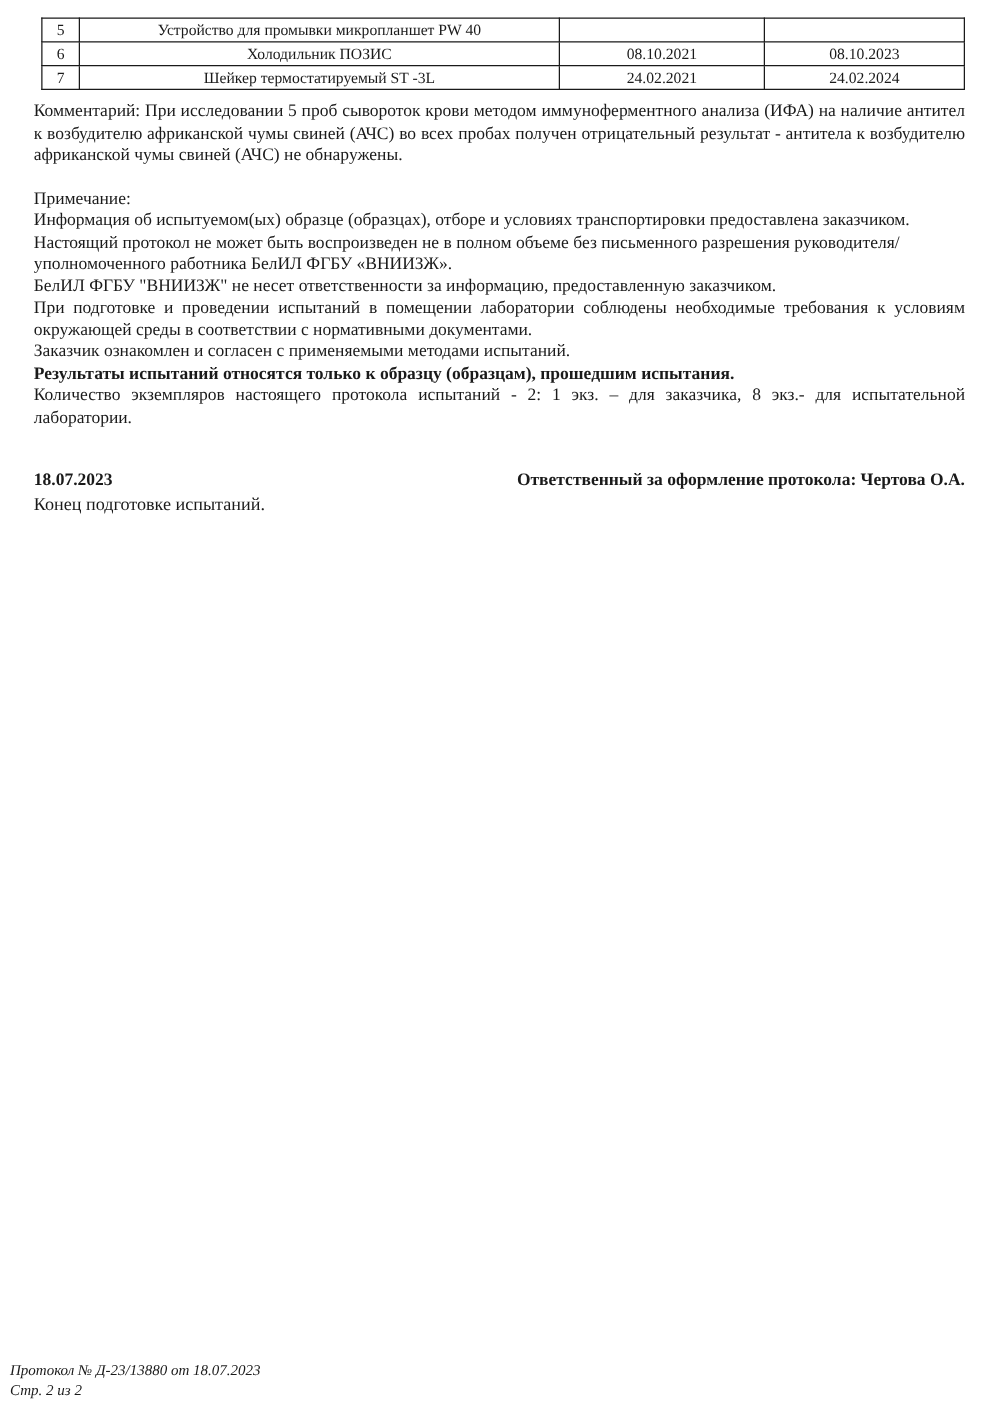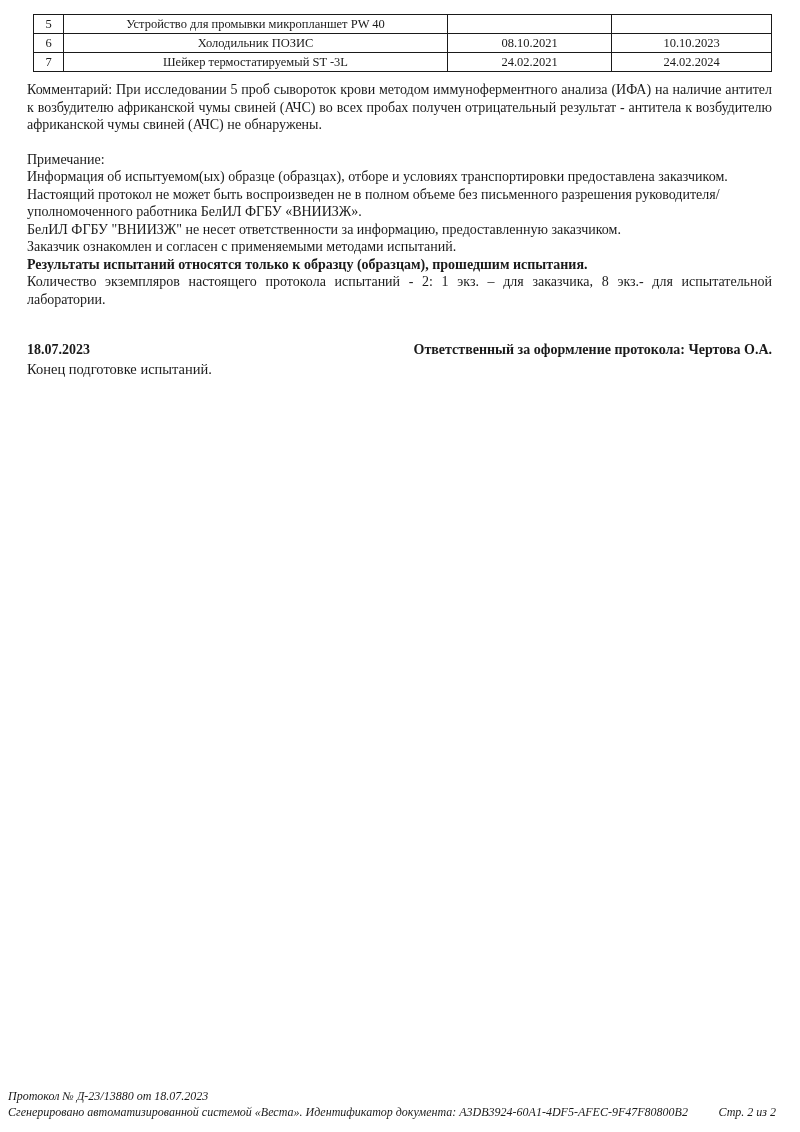--- a/index.html
+++ b/index.html
@@ -85,50 +85,50 @@
       <tr>
         <td class="c-num">5</td>
         <td class="c-name">Устройство для промывки микропланшет PW 40</td>
         <td class="c-date"></td>
         <td class="c-date"></td>
       </tr>
       <tr>
         <td class="c-num">6</td>
         <td class="c-name">Холодильник ПОЗИС</td>
         <td class="c-date">08.10.2021</td>
-        <td class="c-date">10.10.2023</td>
+        <td class="c-date">08.10.2023</td>
       </tr>
       <tr>
         <td class="c-num">7</td>
         <td class="c-name">Шейкер термостатируемый ST -3L</td>
         <td class="c-date">24.02.2021</td>
         <td class="c-date">24.02.2024</td>
       </tr>
     </tbody>
   </table>
 
   <p class="bodytext comment"><b class="inline-label">Комментарий:</b><span> При исследовании 5 проб сывороток крови методом иммуноферментного анализа (ИФА) на наличие антител к возбудителю африканской чумы свиней (АЧС) во всех пробах получен отрицательный результат - антитела к возбудителю африканской чумы свиней (АЧС) не обнаружены.</span></p>
 
   <div class="bodytext notes">
     <p class="para">Примечание:</p>
     <p class="para">Информация об испытуемом(ых) образце (образцах), отборе и условиях транспортировки предоставлена заказчиком.</p>
     <p class="para">Настоящий протокол не может быть воспроизведен не в полном объеме без письменного разрешения руководителя/уполномоченного работника БелИЛ ФГБУ «ВНИИЗЖ».</p>
     <p class="para">БелИЛ ФГБУ "ВНИИЗЖ" не несет ответственности за информацию, предоставленную заказчиком.</p>
+    <p class="para just">При подготовке и проведении испытаний в помещении лаборатории соблюдены необходимые требования к условиям окружающей среды в соответствии с нормативными документами.</p>
     <p class="para">Заказчик ознакомлен и согласен с применяемыми методами испытаний.</p>
     <p class="para bold">Результаты испытаний относятся только к образцу (образцам), прошедшим испытания.</p>
     <p class="para just">Количество экземпляров настоящего протокола испытаний - 2: 1 экз. – для заказчика, 8 экз.- для испытательной лаборатории.</p>
   </div>
 
   <div class="sign-row">
     <span>18.07.2023</span>
     <span>Ответственный за оформление протокола: Чертова О.А.</span>
   </div>
   <div class="end-line">Конец подготовке испытаний.</div>
 
 </div>
 
 <div class="footer">
   <div>Протокол № Д-23/13880 от 18.07.2023</div>
   <div class="footer-row2">
-    <span>Сгенерировано автоматизированной системой «Веста». Идентификатор документа: A3DB3924-60A1-4DF5-AFEC-9F47F80800B2</span>
     <span>Стр. 2 из 2</span>
   </div>
 </div>
 
 </body></html>

